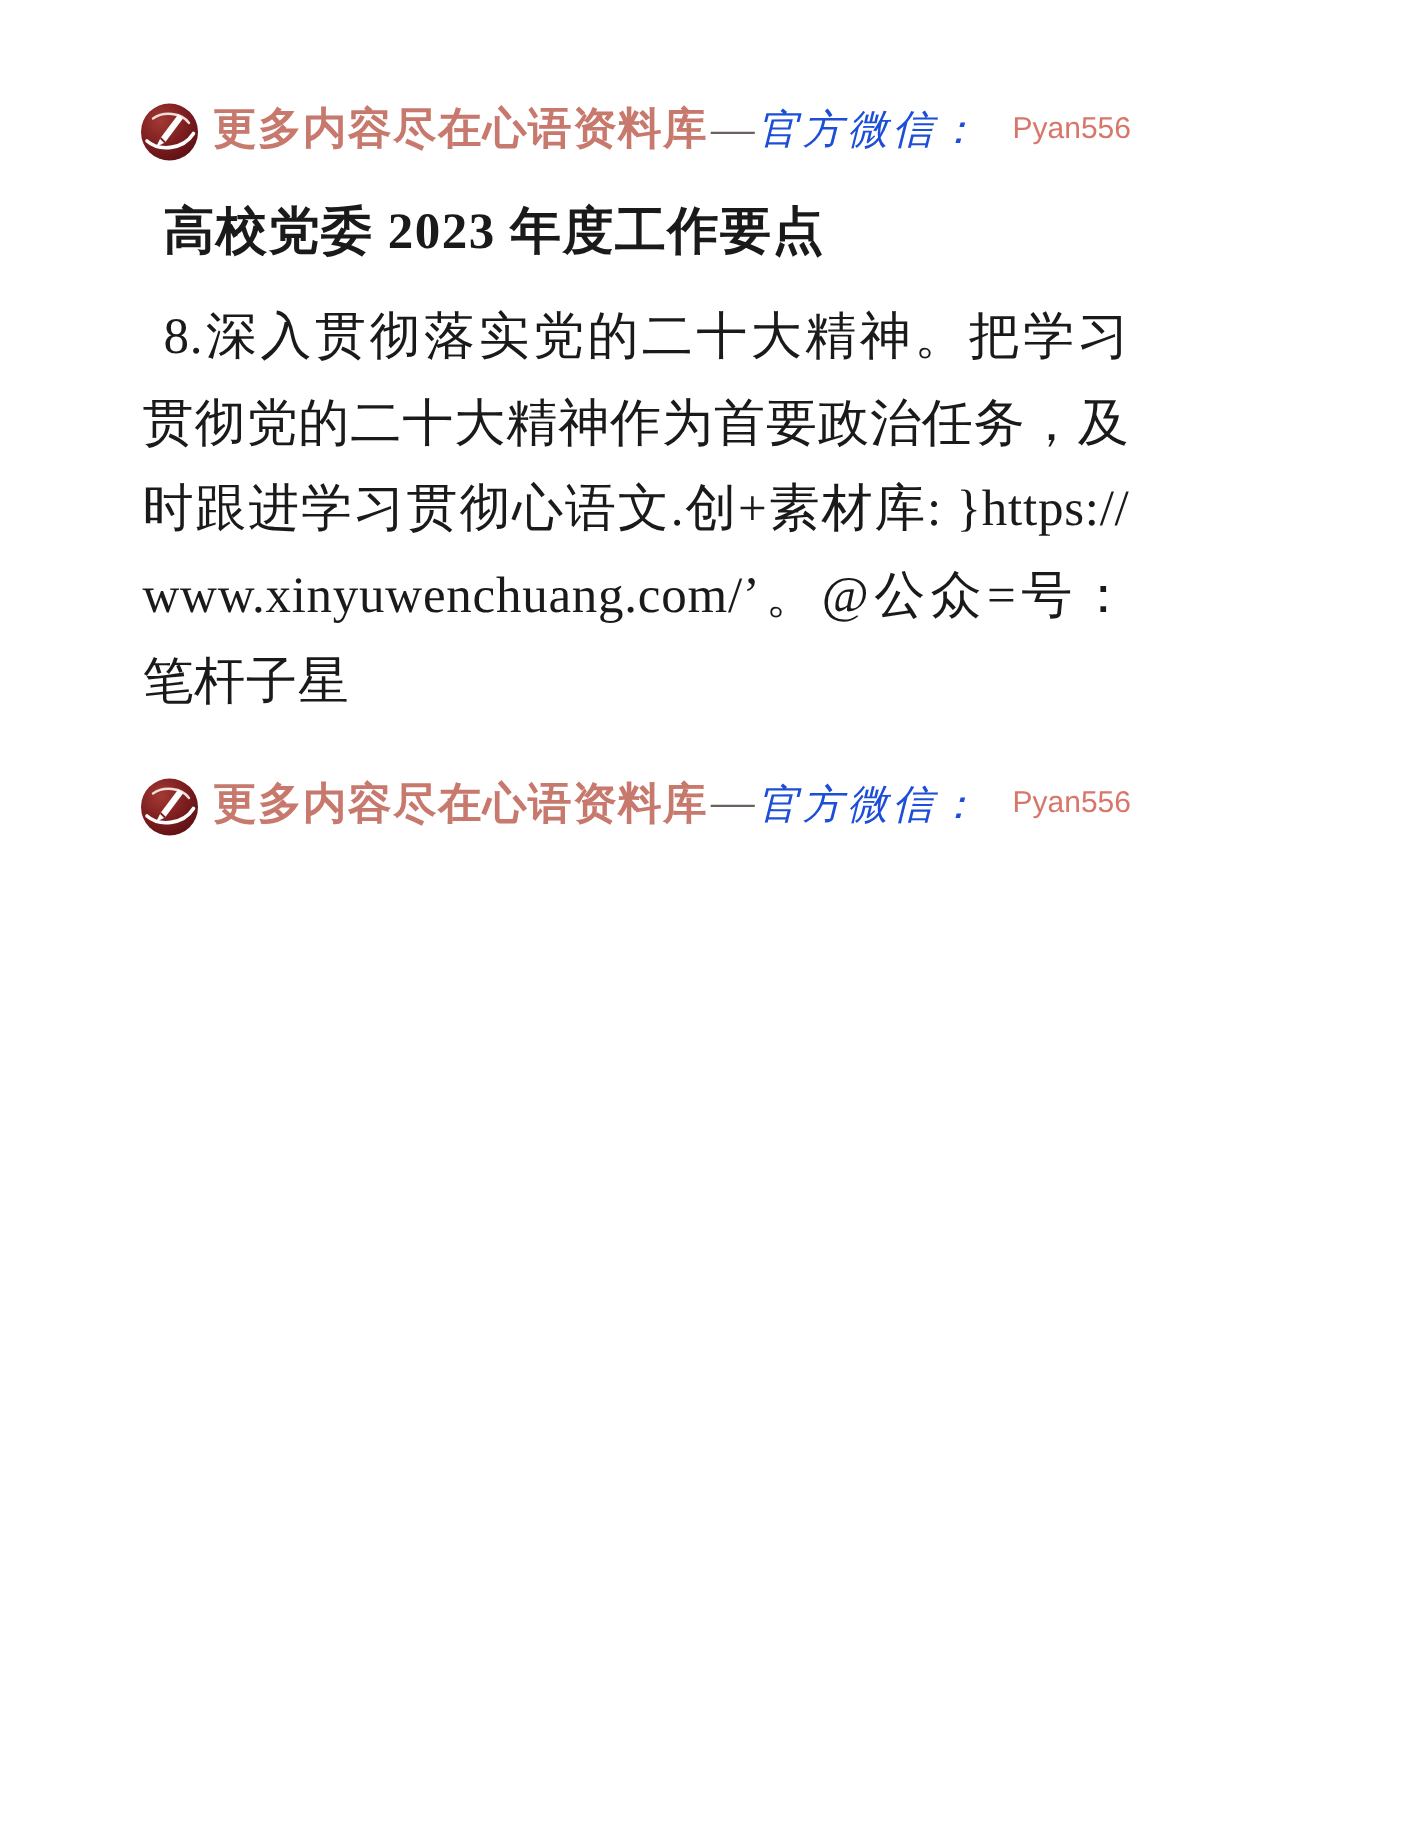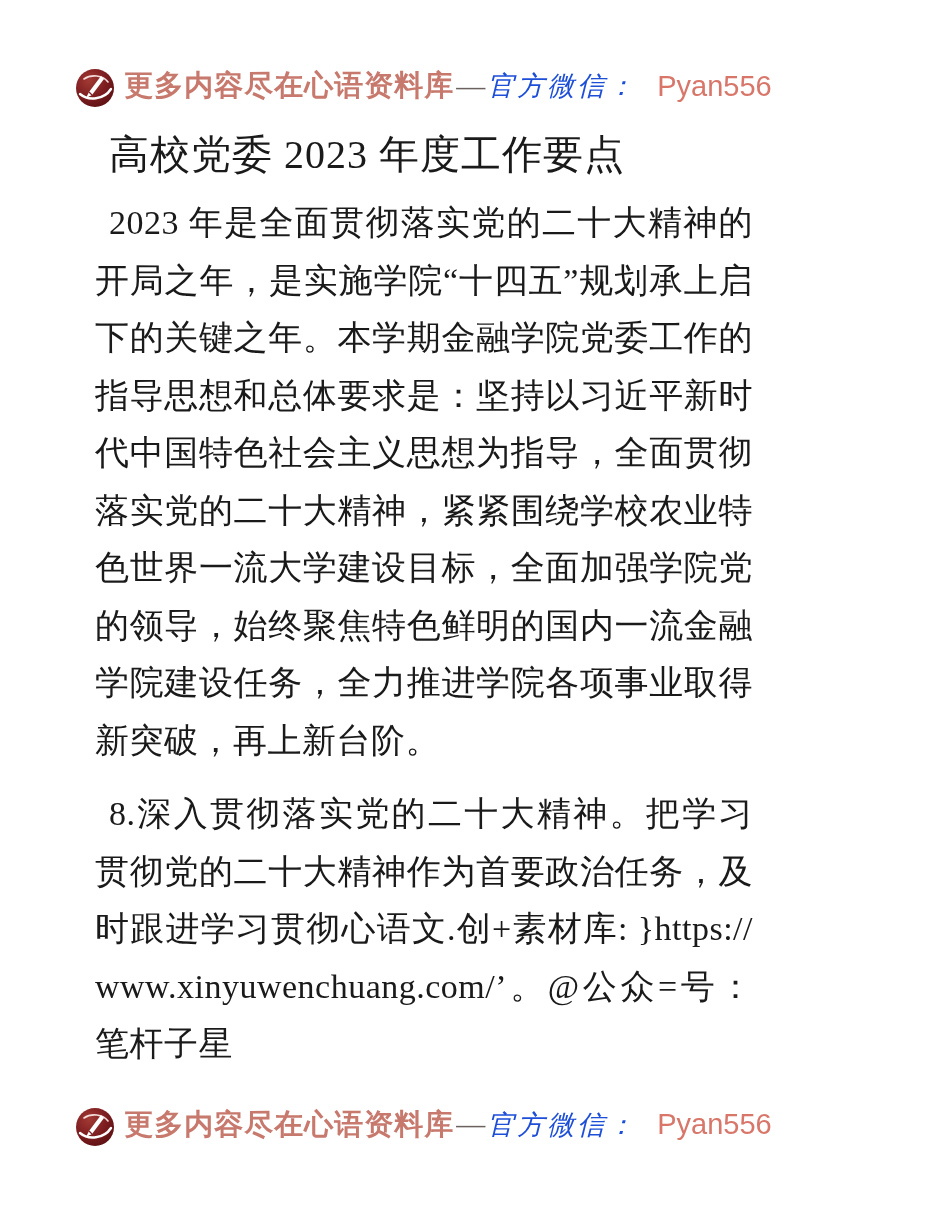--- a/index.html
+++ b/index.html
@@ -45,30 +45,30 @@
     margin: 0 2px;
   }
   .wechat-label {
     font-size: 27px;
     color: #1d4ed8;
     font-style: italic;
     letter-spacing: 3px;
   }
   .wechat-id {
     font-family: "Liberation Sans", "DejaVu Sans", sans-serif;
-    font-size: 29px;
+    font-size: 20px;
     color: #d8766a;
     margin-left: 20px;
   }
   
   .doc-title {
     margin: 16px 95px 0 95px;
     text-indent: 14px;
-    font-size: 40px;
-    font-weight: normal;
+    font-size: 34px;
+    font-weight: bold;
     line-height: 50px;
     letter-spacing: 1px;
   }
   .para {
     margin: 14px 93px 0 95px;
     font-size: 34px;
     line-height: 57.5px;
     text-align: justify;
     text-justify: inter-ideograph;
     text-indent: 14px;
@@ -98,21 +98,20 @@
       <path d="M15 25 L 18 28" stroke="#7d1d20" stroke-width="1.2"></path>
     </svg>
     <span class="brand-text">更多内容尽在心语资料库</span>
       <span class="banner-sep">—</span>
       <span class="wechat-label">官方微信：</span>
       <span class="wechat-id">Pyan556</span>
   </div>
 
   <h1 class="doc-title">高校党委 2023 年度工作要点</h1>
 
-  <p class="para intro-paragraph">2023 年是全面贯彻落实党的二十大精神的开局之年，是实施学院“十四五”规划承上启下的关键之年。本学期金融学院党委工作的指导思想和总体要求是：坚持以习近平新时代中国特色社会主义思想为指导，全面贯彻落实党的二十大精神，紧紧围绕学校农业特色世界一流大学建设目标，全面加强学院党的领导，始终聚焦特色鲜明的国内一流金融学院建设任务，全力推进学院各项事业取得新突破，再上新台阶。</p>
 
 
   <p class="para numbered-item">8.深入贯彻落实党的二十大精神。把学习贯彻党的二十大精神作为首要政治任务，及时跟进学习贯彻心语文.创+素材库: }https://​www.xinyuwenchuang.com/’。@公众=号：笔杆子星</p>
 
   <div class="banner banner-bottom">
     <svg class="logo" viewBox="0 0 42 42">
       <circle cx="21" cy="21" r="19" fill="url(#lg)"></circle>
       <path d="M6 27 C 14 34, 30 33, 37 22" fill="none" stroke="#ffffff" stroke-width="2.4" stroke-linecap="round"></path>
       <path d="M10 12 C 17 7, 29 8, 34 15" fill="none" stroke="#f3dcd9" stroke-width="1.6" stroke-linecap="round"></path>
       <path d="M27 9 L 15 25 L 12 31 L 18 28 L 30 12 Z" fill="#ffffff"></path>

